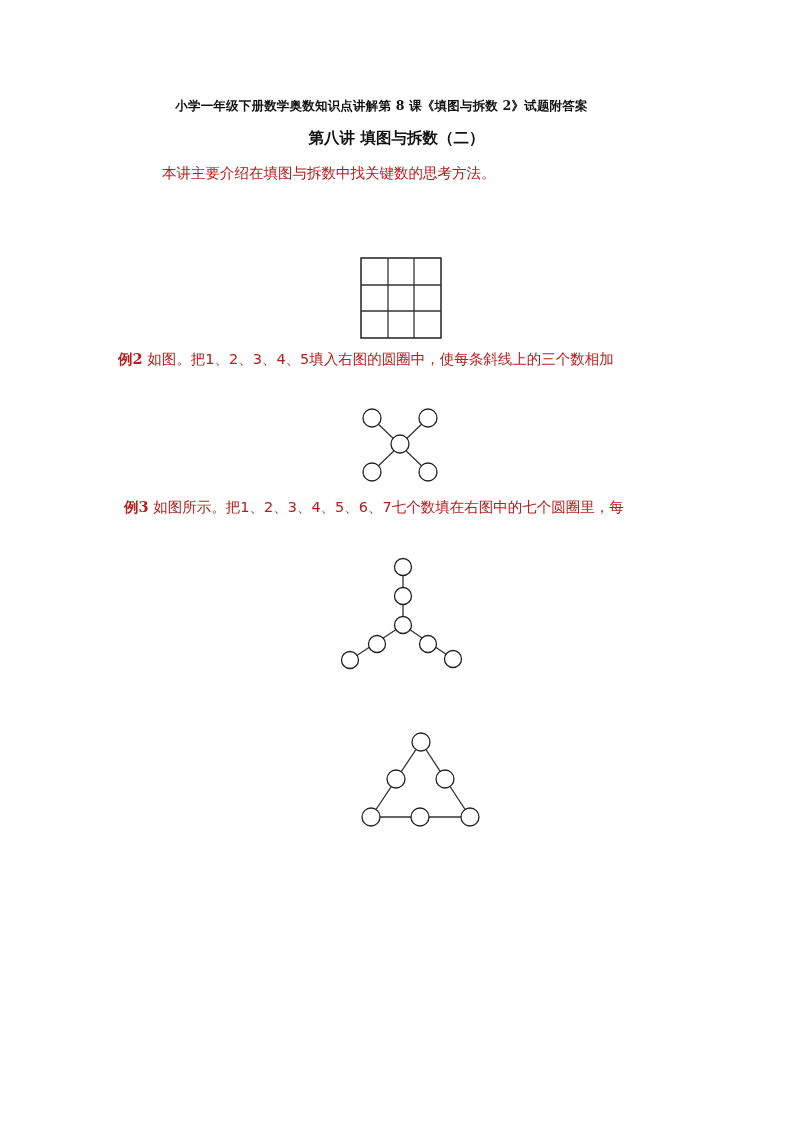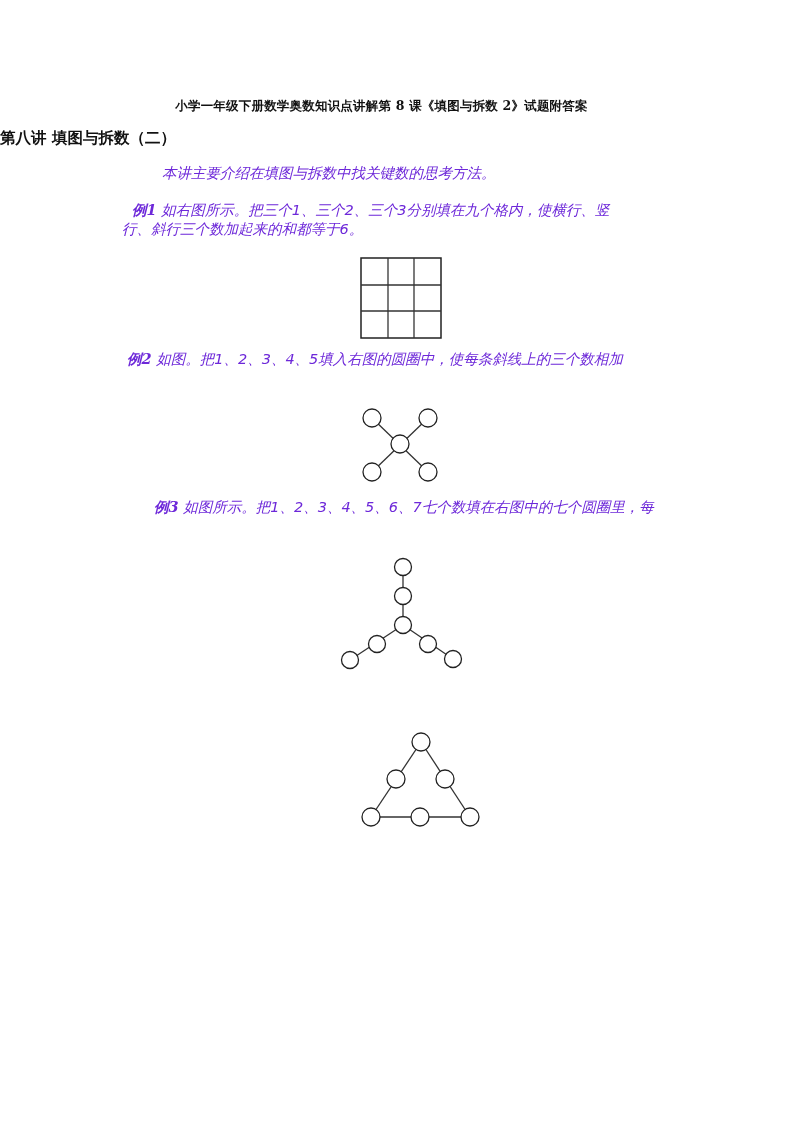--- a/index.html
+++ b/index.html
@@ -2,51 +2,47 @@
 <html><head>
 <meta charset="utf-8">
 <style>
   html, body { margin: 0; padding: 0; background: #ffffff; }
   body { width: 793px; height: 1122px; position: relative; overflow: hidden;
          font-family: "DejaVu Sans", "Liberation Sans", sans-serif; color: #111; }
   .page { position: absolute; left: 0; top: 0; width: 793px; height: 1122px; background: #fff; }
   .title1 { position: absolute; left: 0; width: 763px; top: 98px; text-align: center;
             font-family: "DejaVu Serif", "Liberation Serif", serif; font-weight: bold;
             font-size: 12.5px; letter-spacing: 0.2px; color: #111; }
-  .title2 { position: absolute; left: 0; width: 793px; top: 128px; text-align: left;
+  .title2 { position: absolute; left: 0; width: 793px; top: 128px; text-align: center;
             font-family: "DejaVu Serif", "Liberation Serif", serif; font-weight: bold;
             font-size: 15.5px; color: #111; }
-  .para { position: absolute; font-size: 14.5px; line-height: 18.5px; white-space: nowrap; color: #6d28d9; font-style: italic; }
+  .para { position: absolute; font-size: 14.5px; line-height: 18.5px; white-space: nowrap; color: #b91c1c; }
   .label { font-family: "DejaVu Serif", "Liberation Serif", serif; font-weight: bold; }
   .intro { left: 162px; top: 164px; }
   .ex1 { left: 122px; top: 201px; }
   .ex1 .l1 { padding-left: 10px; }
-  .ex2 { left: 127px; top: 350px; }
-  .ex3 { left: 124px; top: 498px; margin-left: 30px; }
+  .ex2 { left: 118px; top: 350px; }
+  .ex3 { left: 124px; top: 498px; }
   .ex4 { left: 146px; top: 693px; }
   .line { display: block; }
   svg.fig { position: absolute; overflow: visible; }
   svg.fig circle { fill: #fff; stroke: #222; stroke-width: 1.3; }
   svg.fig line { stroke: #333; stroke-width: 1.3; }
   svg.fig rect { fill: none; stroke: #222; stroke-width: 1.5; }
 </style>
 </head>
 <body>
 
 <div class="page">
 
   <div class="title1">小学一年级下册数学奥数知识点讲解第 8 课《填图与拆数 2》试题附答案</div>
   <div class="title2">第八讲  填图与拆数（二）</div>
 
   <div class="para intro">本讲主要介绍在填图与拆数中找关键数的思考方法。</div>
 
-  <div class="para ex1">
-    <span class="line l1"><span class="label">例1</span><span> 如右图所示。把三个1、三个2、三个3分别填在九个格内，使横行、竖</span></span>
-    <span class="line">行、斜行三个数加起来的和都等于6。</span>
-  </div>
 
   <svg class="fig" style="left:0;top:0;" width="793" height="1122">
     <rect x="361" y="258" width="80" height="80"></rect>
     <line x1="388" y1="258" x2="388" y2="338"></line>
     <line x1="414" y1="258" x2="414" y2="338"></line>
     <line x1="361" y1="285" x2="441" y2="285"></line>
     <line x1="361" y1="311" x2="441" y2="311"></line>
   </svg>
 
   <div class="para ex2">

